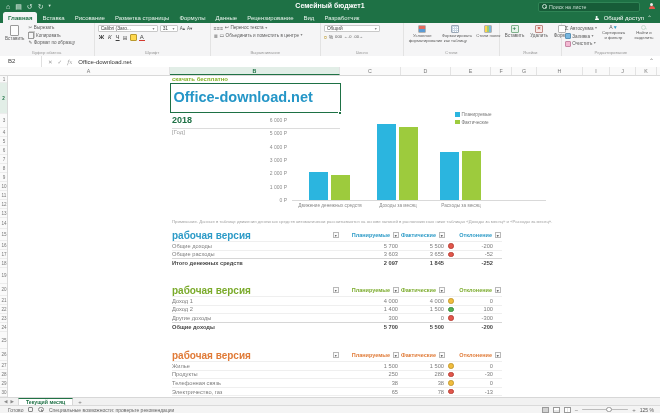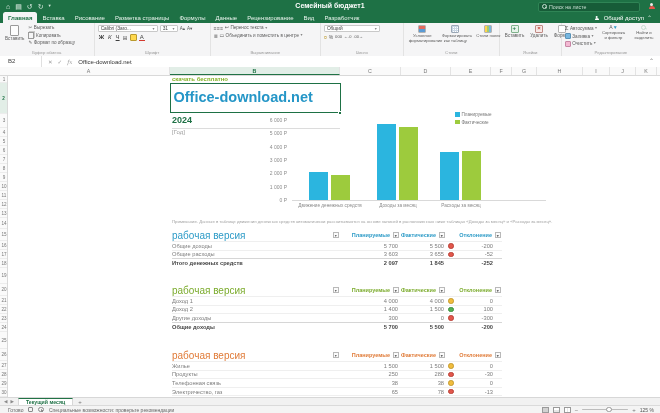--- a/index.html
+++ b/index.html
@@ -111,21 +111,21 @@
   .legitem{display:flex;align-items:center;gap:2px;font-size:4.6px;color:#777;}
   .legswatch{width:4.5px;height:4.5px;}
   
   .tblock{position:absolute;left:164px;width:330px;}
   .trow{display:grid;grid-template-columns:168px 60px 46px 12px 44px;height:8.6px;align-items:center;
         font-size:5.7px;color:#7d7d7d;box-sizing:border-box;}
   .trow.databorder{border-top:1px solid #efefef;}
   .trow.totalrow{border-top:1px solid #d6d6d6;}
   .thead{height:12px;}
   .ttitle-cell{position:relative;height:12px;display:flex;align-items:center;}
-  .ttitle{font-size:10px;font-weight:normal;white-space:nowrap;}
+  .ttitle{font-size:10px;font-weight:bold;white-space:nowrap;}
   .hcell{position:relative;height:12px;display:flex;align-items:center;justify-content:flex-end;
          padding-right:10px;box-sizing:border-box;font-size:5.5px;font-weight:bold;}
   .fbox{position:absolute;right:1px;top:50%;margin-top:-3.5px;width:6.5px;height:6.5px;background:#fbfbfb;
         border:1px solid #b9b9b9;box-sizing:border-box;color:#666;font-size:4px;line-height:5px;text-align:center;}
   .lcell{white-space:nowrap;overflow:hidden;}
   .num{text-align:right;padding-right:2px;}
   .devnum{text-align:right;padding-right:9px;}
   .dotwrap{display:flex;align-items:center;justify-content:flex-start;}
   .dot{width:5.5px;height:5.5px;border-radius:50%;margin-left:2px;box-sizing:border-box;}
   .dot.red{background:#e2574c;border:0.8px solid #b94036;}
@@ -415,21 +415,21 @@
       <div class="rowcell" style="height: 9px;">29</div>
       <div class="rowcell" style="height: 9px;">30</div>
     </div>
 
   <div class="canvas">
     <div class="promo">скачать бесплатно</div>
     <div class="titlecell">
       <div class="txt">Office-download.net</div>
     </div>
     <div class="fillhandle"></div>
-    <div class="year">2024</div>
+    <div class="year">2018</div>
     <div class="yearline"></div>
     <div class="yeartag">[Год]</div>
 
     <div class="chart" id="chart">
         <div class="ytick" style="top: 5px;">6 000 Р</div>
         <div class="ytick" style="top: 18.3333px;">5 000 Р</div>
         <div class="ytick" style="top: 31.6667px;">4 000 Р</div>
         <div class="ytick" style="top: 45px;">3 000 Р</div>
         <div class="ytick" style="top: 58.3333px;">2 000 Р</div>
         <div class="ytick" style="top: 71.6667px;">1 000 Р</div>

